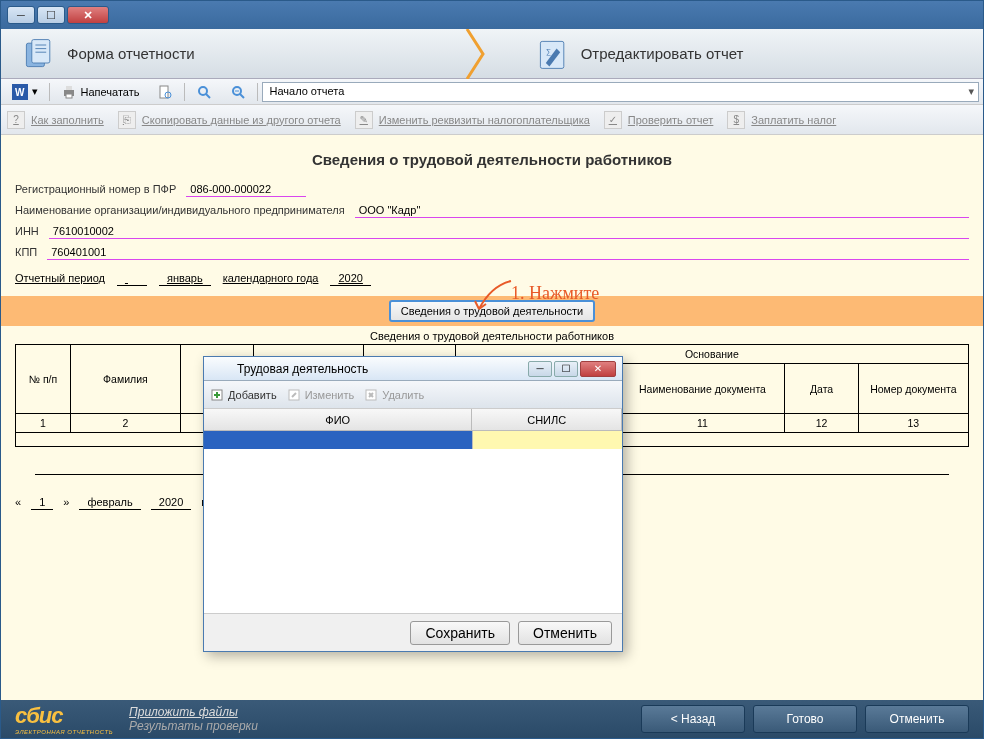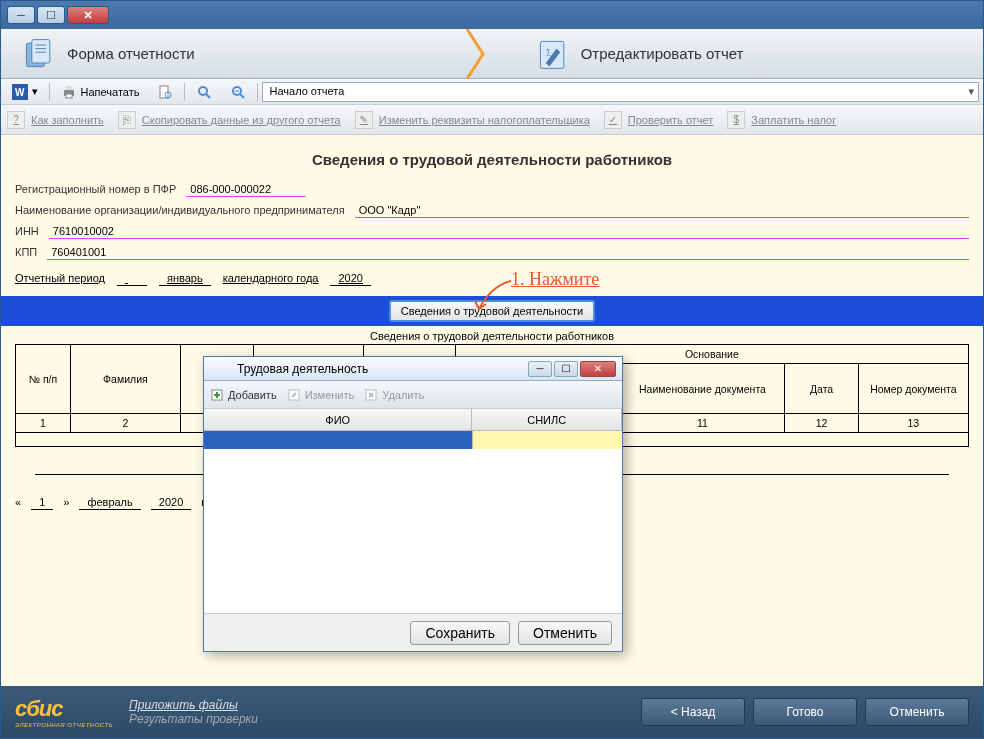--- a/index.html
+++ b/index.html
@@ -37,42 +37,42 @@
 .content { flex: 1; background: #fffbe6; padding: 10px 14px; overflow: hidden; position: relative; }
 .doc-title { text-align: center; font-size: 15px; font-weight: bold; margin: 6px 0 14px; color: #333; }
 .field-row { display: flex; align-items: baseline; gap: 10px; margin-bottom: 6px; }
 .field-label { color: #333; white-space: nowrap; }
 .field-val { border-bottom: 1px solid #d946ef; padding: 1px 4px; min-width: 40px; flex: 1; }
 .field-val.short { flex: 0 0 auto; }
 
 .period-row { display: flex; align-items: baseline; gap: 12px; margin-top: 12px; text-decoration: underline; }
 .underline { border-bottom: 1px solid #000; padding: 0 8px 1px; }
 
-.grey-strip { background: #1d4ed8; height: 30px; margin: 10px -14px 0; display: flex; align-items: center; justify-content: center; }
+.grey-strip { background: #fdba74; height: 30px; margin: 10px -14px 0; display: flex; align-items: center; justify-content: center; }
 .info-btn { padding: 3px 10px; background: linear-gradient(#f8f8f8,#e5e5e5); border: 2px solid #4a90d8; border-radius: 3px; cursor: pointer; font-size: 11px; }
 
 .table-caption { text-align: center; margin-top: 4px; }
 
 
 table.main { width: 100%; border-collapse: collapse; margin-top: 2px; }
 table.main th, table.main td { border: 1px solid #000; padding: 3px 4px; text-align: center; font-weight: normal; font-size: 10.5px; vertical-align: middle; }
 table.main th { background: #fffbe6; }
 .h-small { height: 50px; }
 
 .sig-row { display: flex; margin-top: 14px; }
 .sig-left { flex: 1; text-align: center; }
 .sig-right { flex: 1; text-align: center; }
 .sig-line { border-bottom: 1px solid #000; margin: 0 20px; height: 14px; }
 .sig-label { font-size: 10px; }
 
 .period-print { display: flex; align-items: baseline; gap: 10px; margin-top: 10px; }
 
 
 .annotation { position: absolute; color: #e85a28; font-family: 'Comic Sans MS', cursive; font-size: 18px; font-weight: normal; pointer-events: none; }
-.ann1 { top: 134px; left: 510px; text-decoration: underline; }
+.ann1 { top: 148px; left: 510px; }
 .ann2 { top: 305px; left: 260px; }
 .arrow-svg { position: absolute; pointer-events: none; }
 
 
 .dialog { position: absolute; top: 356px; left: 203px; width: 420px; height: 296px; border: 1px solid #4a7ab0; background: #f0f0f0; box-shadow: 4px 4px 12px rgba(0,0,0,0.3); z-index: 10; }
 .dlg-title { height: 24px; background: linear-gradient(#fafcfe,#d8e6f5); display: flex; align-items: center; padding: 0 6px; font-size: 12px; border-bottom: 1px solid #9ab; }
 .dlg-title span { flex: 1; margin-left: 27px; }
 .dlg-controls { display: flex; gap: 2px; }
 .dlg-btn { width: 24px; height: 16px; border: 1px solid #8aa; border-radius: 2px; display: flex; align-items: center; justify-content: center; font-size: 10px; cursor: pointer; background: linear-gradient(#e8f0f8,#c8d8e8); }
 .dlg-close { background: linear-gradient(#e08080,#c04040); color: #fff; width: 36px; border-color: #a04040; }
@@ -88,21 +88,21 @@
 .dlg-col2 { flex: 1; }
 .dlg-grid-body { height: 182px; background: #fff; }
 .dlg-row { display: flex; height: 18px; }
 .dlg-row .c1 { flex: 1.8; background: #2a63c0; border-right: 1px solid #bbb; }
 .dlg-row .c2 { flex: 1; background: #fff8b0; }
 
 .dlg-footer { height: 38px; display: flex; align-items: center; justify-content: flex-end; gap: 8px; padding: 0 10px; background: #f0f0f0; border-top: 1px solid #ccc; }
 .dlg-foot-btn { padding: 3px 14px; border: 1px solid #999; border-radius: 3px; background: linear-gradient(#f8f8f8,#e2e2e2); cursor: pointer; font-size: 14px; }
 
 
-.bottom-bar { height: 52px; background: linear-gradient(#3a5a78, #2a4a68); display: flex; align-items: center; padding: 0 14px; gap: 16px; }
+.bottom-bar { height: 38px; background: linear-gradient(#3a5a78, #2a4a68); display: flex; align-items: center; padding: 0 14px; gap: 16px; }
 .logo { color: #f9c040; font-family: Arial; font-style: italic; }
 .logo .big { font-size: 22px; font-weight: bold; letter-spacing: -1px; }
 .logo .sm { font-size: 6px; letter-spacing: 0.5px; display: block; }
 .bottom-links { color: #ddd; font-style: italic; font-size: 12px; }
 .bottom-links div { text-decoration: underline; cursor: pointer; }
 .bottom-links .results { color: #aaa; text-decoration: none; }
 .bottom-buttons { margin-left: auto; display: flex; gap: 8px; }
 .bot-btn { width: 104px; height: 28px; border: 1px solid #1a3a58; border-radius: 3px; background: linear-gradient(#5a7a98,#3a5a78); color: #fff; cursor: pointer; font-size: 12px; display: flex; align-items: center; justify-content: center; }
 
 .small-icon{width:16px;height:16px;display:inline-block;}

